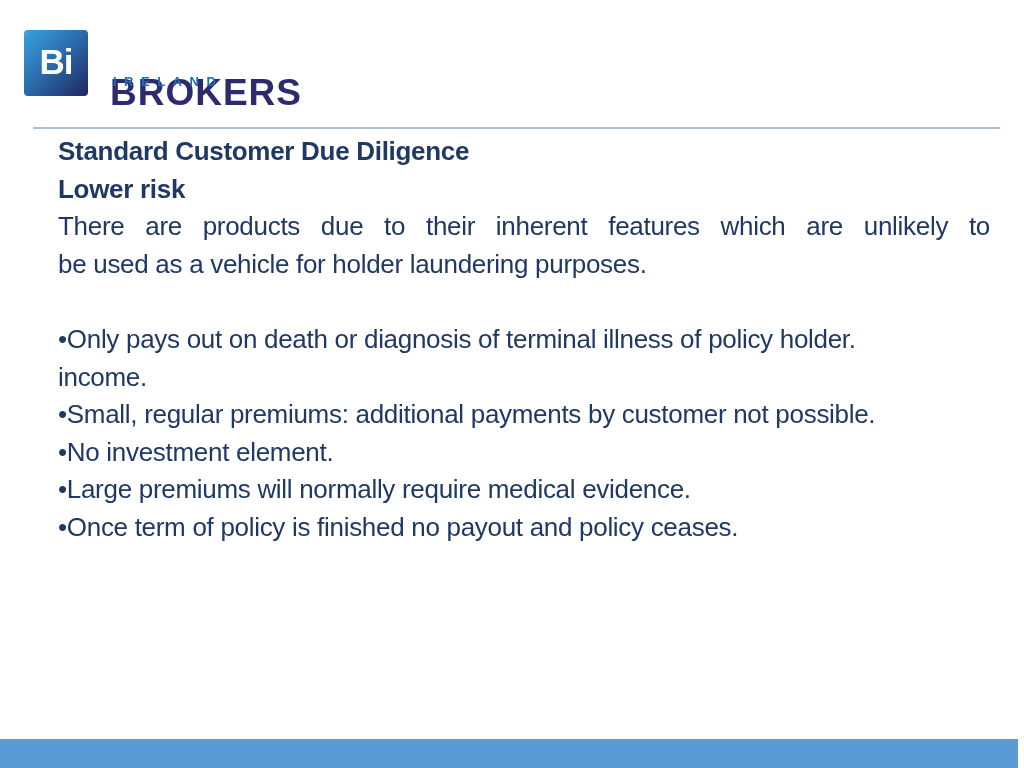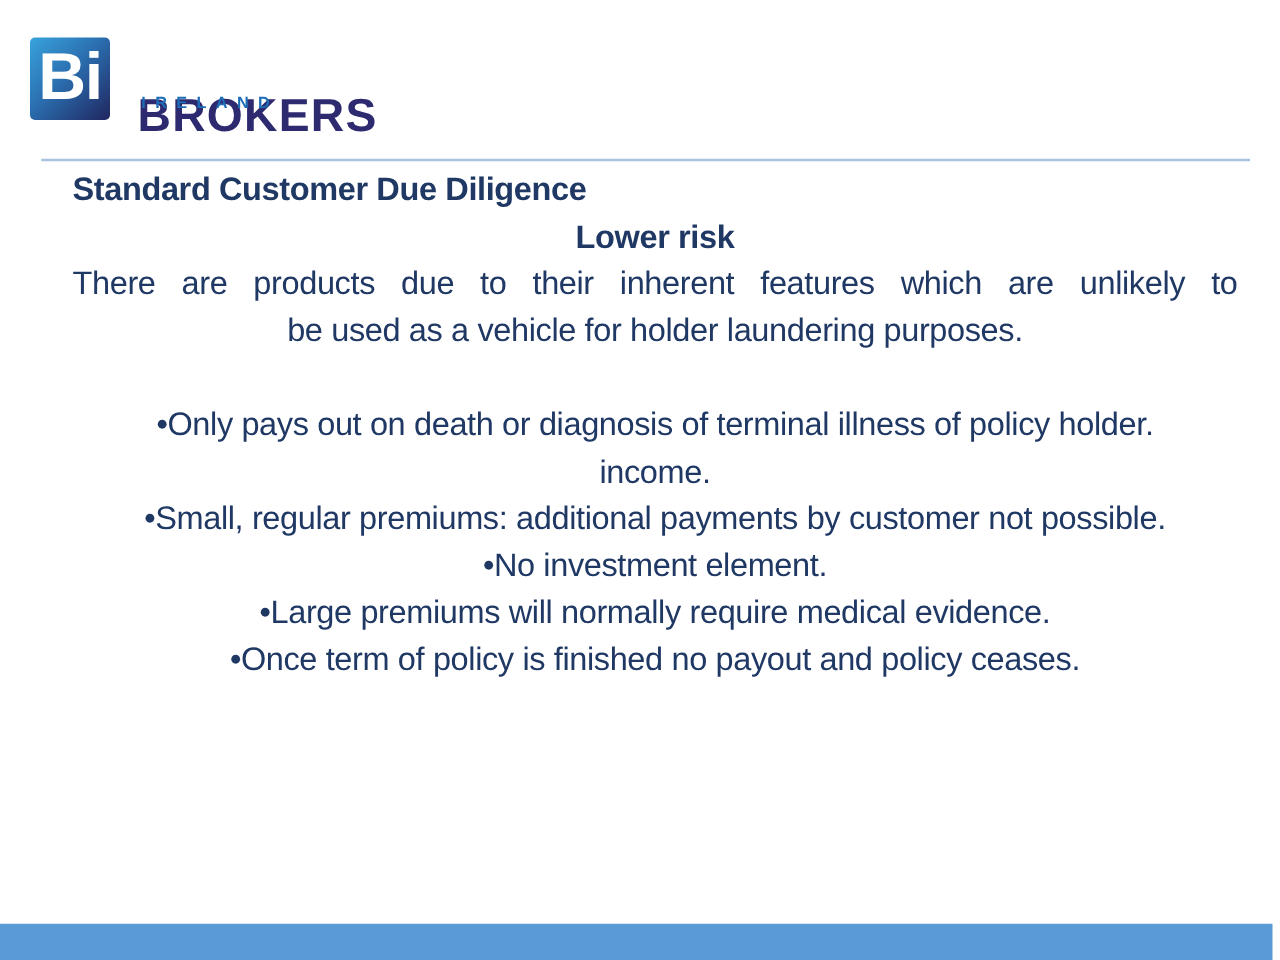--- a/index.html
+++ b/index.html
@@ -23,21 +23,21 @@
 
   
   .logo{position:absolute;left:24px;top:29px;width:330px;height:80px;}
   .logo-tile{
     position:absolute;left:0;top:1px;width:64px;height:66px;
     background:linear-gradient(135deg,var(--tile-gradient-start,#38A3DC) 0%,#2b6fb0 45%,var(--tile-gradient-end,#20265F) 100%);
     border-radius:4px;
     display:flex;align-items:center;justify-content:center;
   }
   .logo-monogram{
-    color:#ffffff;font-weight:800;font-size:53px;line-height:1;
+    color:#ffffff;font-weight:800;font-size:35px;line-height:1;
     letter-spacing:-1px;padding-bottom:4px;
   }
   .logo-brand{
     position:absolute;left:86px;top:9px;
     color:var(--brand-text,#2D2A70);
     font-size:37px;font-weight:800;letter-spacing:1px;line-height:1;margin-top:36px;
   }
   .logo-country{
     position:absolute;left:89px;top:46px;
     color:var(--country-text,#1D6EB7);
@@ -52,21 +52,20 @@
 
   
   .content{
     position:absolute;left:58px;top:133px;width:932px;
     color:var(--text,#1F3864);
     font-size:26px;letter-spacing:-0.3px;
   }
   .line{
     height:37.6px;line-height:37.6px;
     white-space:nowrap;
-    text-align:center;
   }
   .line.title{text-align:left;font-weight:700;}
   .line.heading{font-weight:700;}
   .line.stretch{
     white-space:normal;
     text-align:justify;
     text-align-last:justify;
   }
   .line.spacer{height:37.6px;}
 

